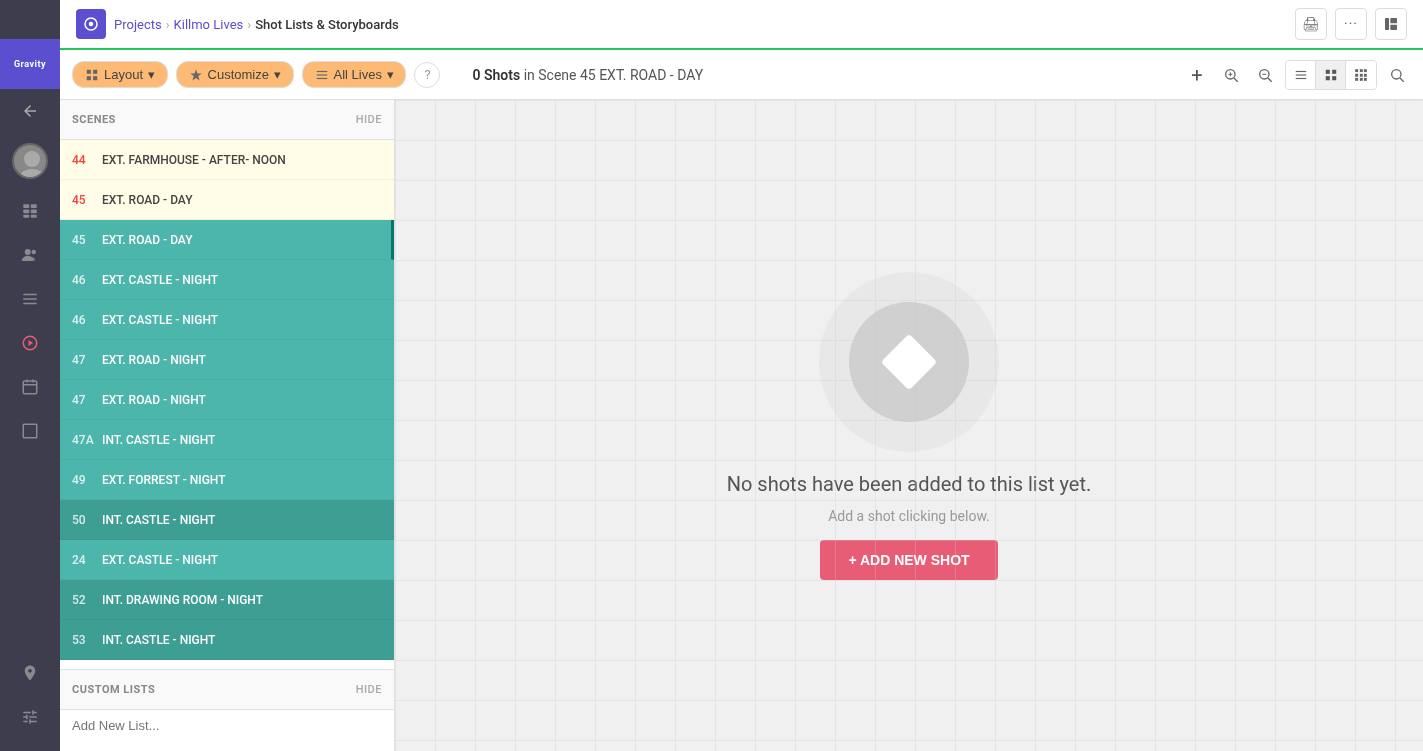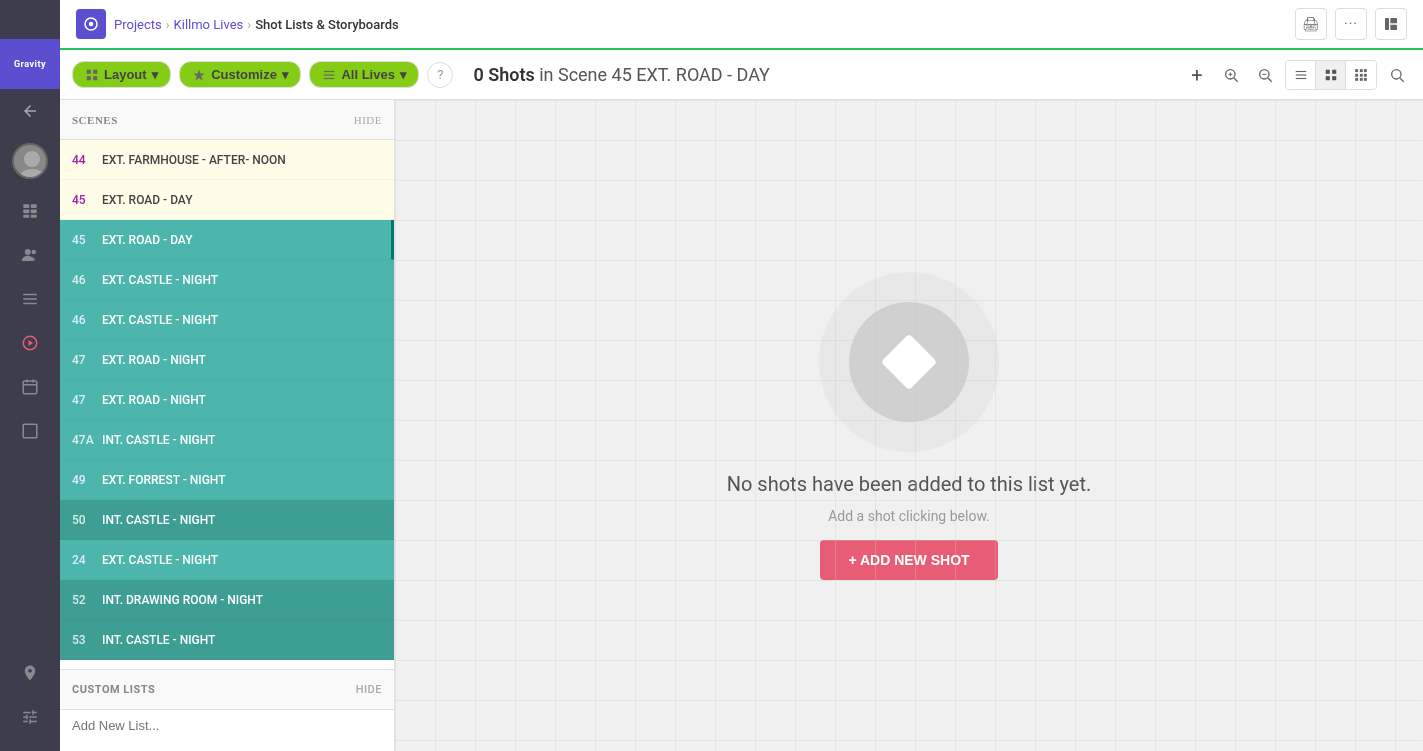--- a/index.html
+++ b/index.html
@@ -123,42 +123,41 @@
       gap: 8px;
       flex-shrink: 0;
     }
     .toolbar-btn {
       display: flex;
       align-items: center;
       gap: 5px;
       padding: 5px 12px;
       border: 1px solid #ddd;
       border-radius: 12px;
-      background: #84cc16;
+      background: #fdba74;
       cursor: pointer;
       font-size: 13px;
       color: #444;
-      font-weight: bold;
     }
     .toolbar-help {
       width: 26px;
       height: 26px;
       border-radius: 50%;
       border: 1px solid #ddd;
       display: flex;
       align-items: center;
       justify-content: center;
       cursor: pointer;
       font-size: 13px;
       color: #999;
     }
     .shots-info {
-      font-size: 18px;
+      font-size: 14px;
       color: #555;
-      margin-left: 12px;
+      margin-left: 24px;
     }
     .shots-info strong { font-weight: 600; color: #333; }
     .toolbar-right {
       margin-left: auto;
       display: flex;
       align-items: center;
       gap: 6px;
     }
     .toolbar-icon-btn {
       width: 28px;
@@ -215,21 +214,20 @@
       align-items: center;
       justify-content: space-between;
       padding: 0 12px;
       border-bottom: 1px solid #e0e0e0;
       font-size: 11px;
       font-weight: 700;
       color: #888;
       letter-spacing: 0.5px;
       flex-shrink: 0;
       background: #f9f9f9;
-      font-family: Liberation Serif, serif;
     }
     .hide-btn {
       font-size: 11px;
       color: #aaa;
       cursor: pointer;
       font-weight: 500;
     }
     .scenes-list {
       flex: 1;
       overflow-y: auto;
@@ -239,21 +237,21 @@
       align-items: center;
       height: 40px;
       padding: 0 12px;
       cursor: pointer;
       border-bottom: 1px solid rgba(0,0,0,0.04);
       font-size: 12px;
       font-weight: 500;
     }
     .scene-num {
       width: 30px;
-      color: #a21caf;
+      color: #ef4444;
       font-size: 12px;
       flex-shrink: 0;
     }
     .scene-title { color: #444; }
 
     
     .scene-item.yellow { background: #fffde7; }
     .scene-item.teal { background: #4db6ac; color: white; }
     .scene-item.teal .scene-num { color: rgba(255,255,255,0.8); }
     .scene-item.teal .scene-title { color: white; }

